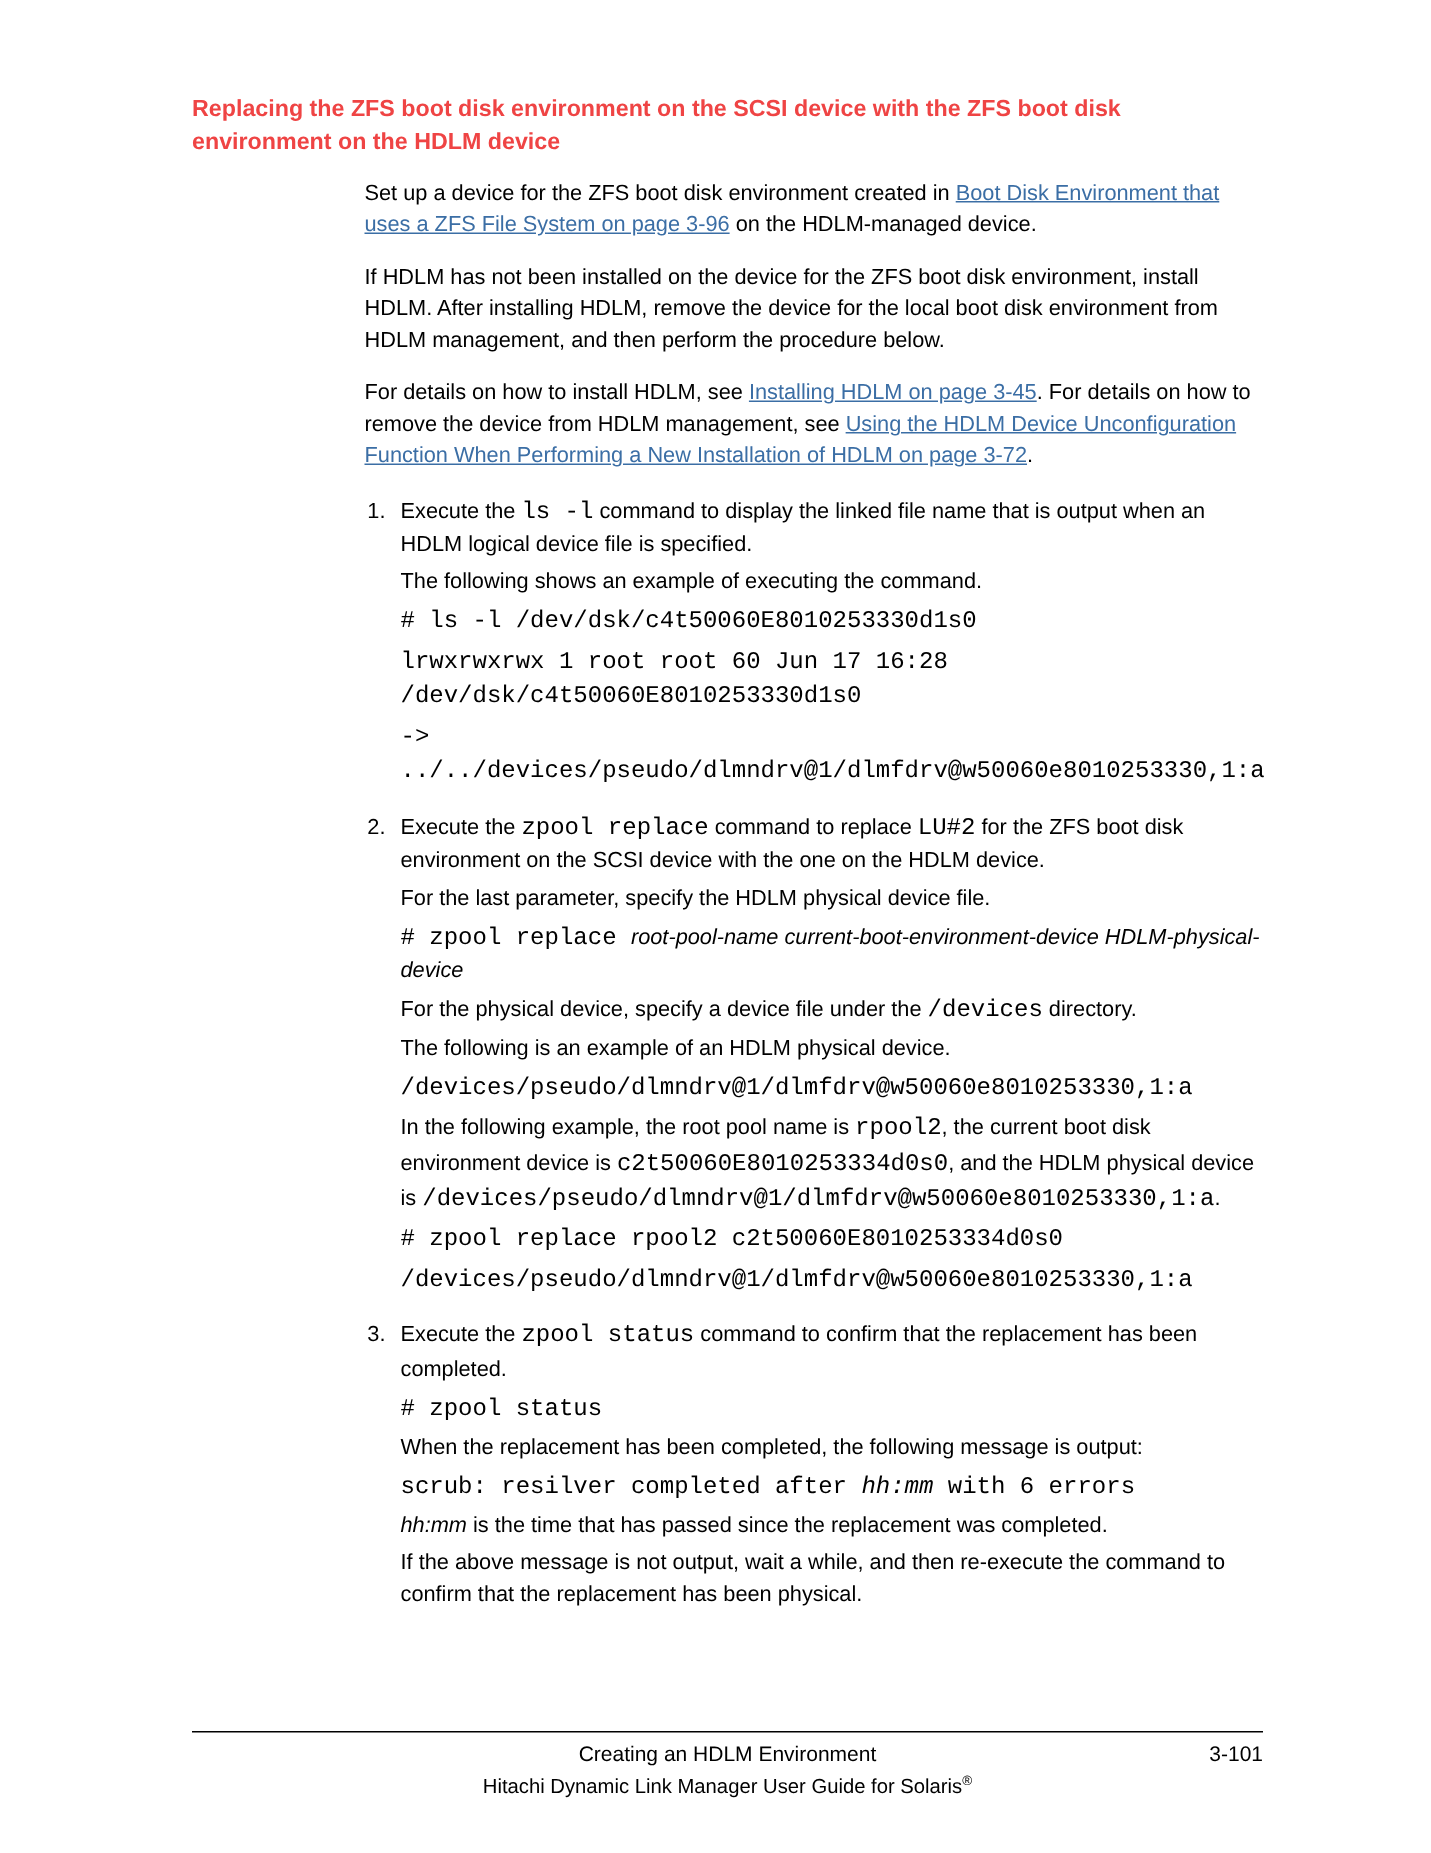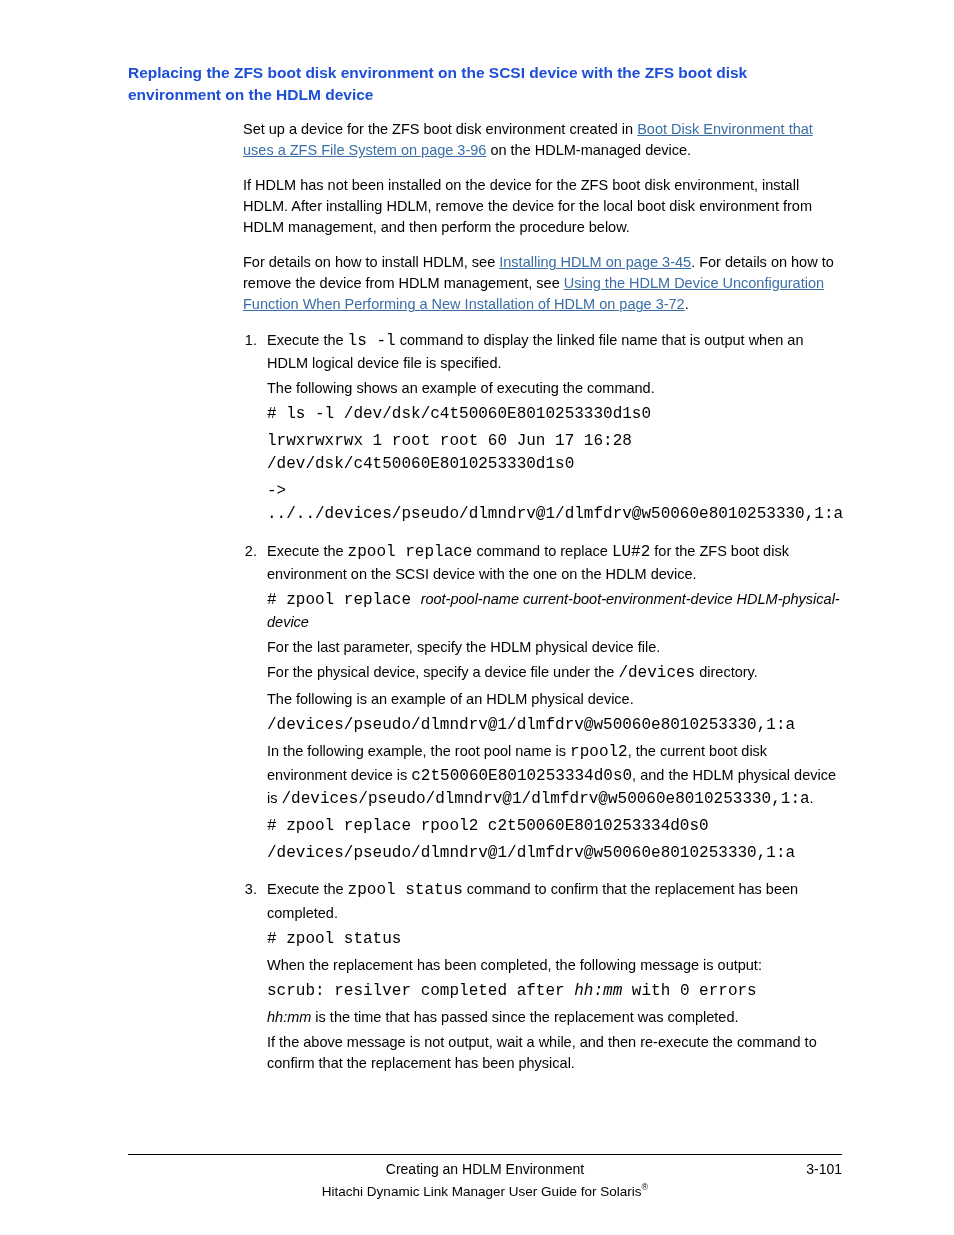--- a/index.html
+++ b/index.html
@@ -8,21 +8,21 @@
     line-height: 1.45;
     color: #000;
     margin: 0;
     padding: 62px 112px 40px 128px;
     width: 954px;
     box-sizing: border-box;
   }
   h2 {
     font-size: 15.5px;
     font-weight: bold;
-    color: #1d4ed8;
+    color: #ef4444;
     margin: 0 0 14px 0;
     line-height: 1.4;
   }
   .body-para {
     margin: 0 0 14px 0;
     padding-left: 115px;
   }
   a.xref {
     color: #3b6ea5;
     text-decoration: underline;
@@ -102,37 +102,37 @@
       <p>The following shows an example of executing the command.</p>
       <p class="mono"># ls -l /dev/dsk/c4t50060E8010253330d1s0</p>
       <p class="mono">lrwxrwxrwx 1 root root 60 Jun 17 16:28 /dev/dsk/c4t50060E8010253330d1s0</p>
       <p class="mono">-&gt; ../../devices/pseudo/dlmndrv@1/dlmfdrv@w50060e8010253330,1:a</p>
     </div>
   </li>
 
   <li>
     <span>Execute the </span><span class="mono">zpool replace</span><span> command to replace </span><span class="mono">LU#2</span><span> for the ZFS boot disk environment on the SCSI device with the one on the HDLM device.</span>
     <div class="step-body">
+      <p>For the last parameter, specify the HDLM physical device file.</p>
       <p><span class="mono"># zpool replace </span><span class="italic">root-pool-name current-boot-environment-device HDLM-physical-device</span></p>
-      <p>For the last parameter, specify the HDLM physical device file.</p>
       <p><span>For the physical device, specify a device file under the </span><span class="mono">/devices</span><span> directory.</span></p>
       <p>The following is an example of an HDLM physical device.</p>
       <p class="mono">/devices/pseudo/dlmndrv@1/dlmfdrv@w50060e8010253330,1:a</p>
       <p><span>In the following example, the root pool name is </span><span class="mono">rpool2</span><span>, the current boot disk environment device is </span><span class="mono">c2t50060E8010253334d0s0</span><span>, and the HDLM physical device is </span><span class="mono">/devices/pseudo/dlmndrv@1/dlmfdrv@w50060e8010253330,1:a</span><span>.</span></p>
       <p class="mono"># zpool replace rpool2 c2t50060E8010253334d0s0</p>
       <p class="mono">/devices/pseudo/dlmndrv@1/dlmfdrv@w50060e8010253330,1:a</p>
     </div>
   </li>
 
   <li>
     <span>Execute the </span><span class="mono">zpool status</span><span> command to confirm that the replacement has been completed.</span>
     <div class="step-body">
       <p class="mono"># zpool status</p>
       <p>When the replacement has been completed, the following message is output:</p>
-      <p class="mono"><span>scrub: resilver completed after </span><span class="italic">hh:mm</span><span> with 0 errors</span></p>
+      <p class="mono"><span>scrub: resilver completed after </span><span class="italic">hh:mm</span><span> with 6 errors</span></p>
       <p><span class="italic">hh:mm</span><span> is the time that has passed since the replacement was completed.</span></p>
       <p>If the above message is not output, wait a while, and then re-execute the command to confirm that the replacement has been physical.</p>
     </div>
   </li>
 </ol>
 
 <hr class="footer-rule">
 <div class="footer-row">
   <div class="footer-spacer"></div>
   <div class="footer-center">Creating an HDLM Environment</div>

